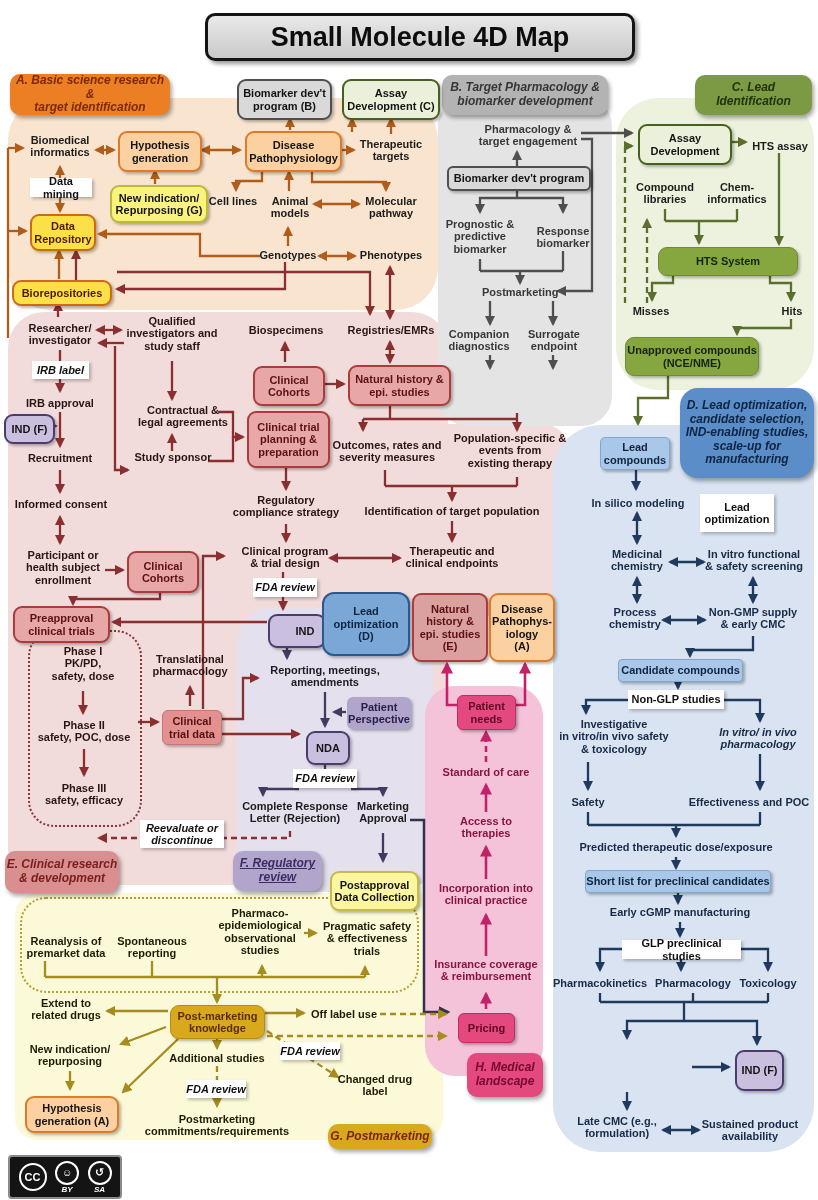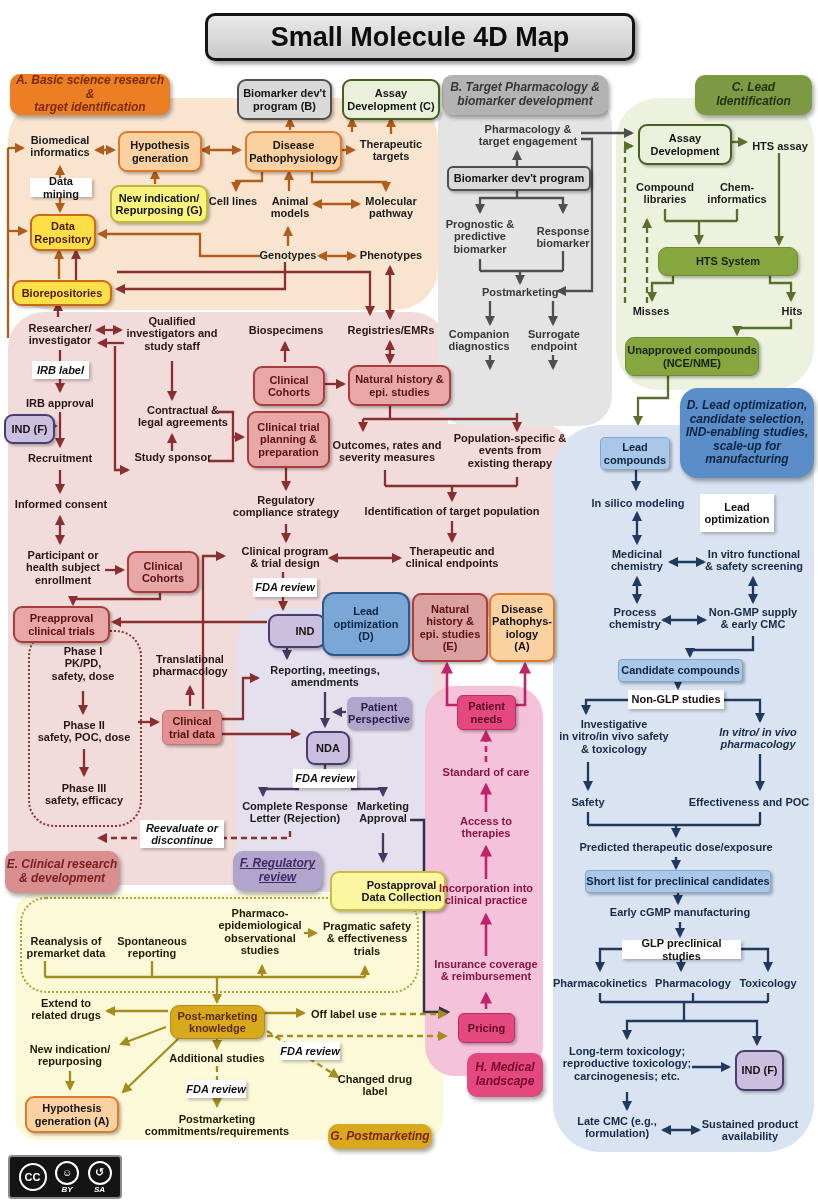--- a/index.html
+++ b/index.html
@@ -378,23 +378,20 @@
 pharmacology</div>
   <div class="t cd" style="left:564px;top:796px;width:48px;">Safety</div>
   <div class="t cd" style="left:688px;top:796px;width:122px;">Effectiveness and POC</div>
   <div class="t cd" style="left:566px;top:841px;width:220px;">Predicted therapeutic dose/exposure</div>
   <div class="bx bx-blue" style="left:585px;top:870px;width:184px;height:21px;border-radius:4px;">Short list for preclinical candidates</div>
   <div class="t cd" style="left:592px;top:906px;width:176px;">Early cGMP manufacturing</div>
   <div class="wl" style="left:622px;top:940px;width:119px;height:19px;">GLP preclinical studies</div>
   <div class="t cd" style="left:550px;top:977px;width:100px;">Pharmacokinetics</div>
   <div class="t cd" style="left:651px;top:977px;width:84px;">Pharmacology</div>
   <div class="t cd" style="left:736px;top:977px;width:64px;">Toxicology</div>
-  <div class="t cd" style="left:560px;top:1045px;width:134px;">Long-term toxicology;
-reproductive toxicology;
-carcinogenesis; etc.</div>
   <div class="bx bx-purple" style="left:735px;top:1050px;width:45px;height:37px;">IND (F)</div>
   <div class="t cd" style="left:572px;top:1115px;width:90px;">Late CMC (e.g.,
 formulation)</div>
   <div class="t cd" style="left:700px;top:1118px;width:100px;">Sustained product
 availability</div>
 
   <div class="t ce" style="left:20px;top:322px;width:80px;">Researcher/
 investigator</div>
   <div class="t ce" style="left:122px;top:315px;width:100px;">Qualified
 investigators and
@@ -465,21 +462,21 @@
   <div class="t" style="left:262px;top:664px;width:126px;">Reporting, meetings,
 amendments</div>
   <div class="bx bx-purplesolid" style="left:347px;top:697px;width:64px;height:32px;border-radius:6px;">Patient
 Perspective</div>
   <div class="bx bx-purple" style="left:306px;top:731px;width:40px;height:30px;">NDA</div>
   <div class="wl it" style="left:293px;top:769px;width:64px;height:19px;">FDA review</div>
   <div class="t" style="left:238px;top:800px;width:114px;">Complete Response
 Letter (Rejection)</div>
   <div class="t" style="left:352px;top:800px;width:62px;">Marketing
 Approval</div>
-  <div class="bx bx-paleyellow" style="left:330px;top:871px;width:85px;height:36px;padding-left:27px;">Postapproval
+  <div class="bx bx-paleyellow" style="left:330px;top:871px;width:85px;height:36px;">Postapproval
 Data Collection</div>
 
   <div class="t cg" style="left:22px;top:935px;width:88px;">Reanalysis of
 premarket data</div>
   <div class="t cg" style="left:112px;top:935px;width:80px;">Spontaneous
 reporting</div>
   <div class="t cg" style="left:212px;top:907px;width:96px;">Pharmaco-
 epidemiological
 observational
 studies</div>

